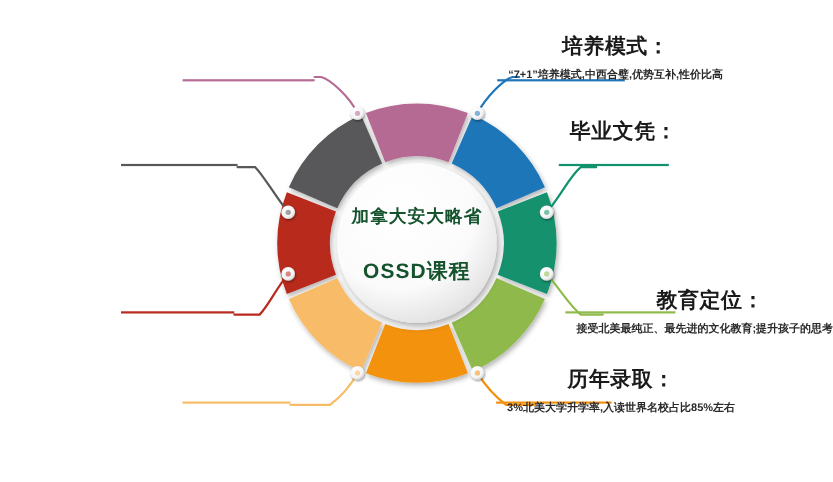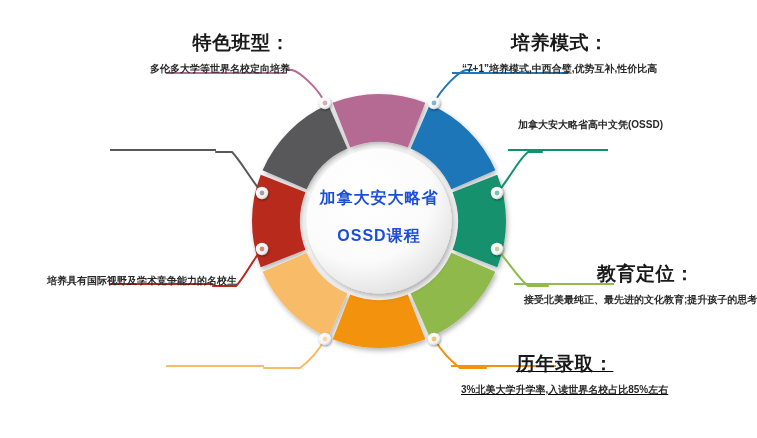--- a/index.html
+++ b/index.html
@@ -20,24 +20,24 @@
     font-size:10px;font-weight:bold;color:#2a2a2a;white-space:nowrap;
     line-height:1.2;margin-top:9px;
   }
   .lbl.r .title,.lbl.r .desc{text-align:center;}
   .lbl.l{text-align:right;}
   .lbl.l .title,.lbl.l .desc{text-align:right;}
 
   
   .hub{
     position:absolute;width:180px;text-align:center;
-    color:#1d4ed8;font-weight:bold;
+    color:#14532d;font-weight:bold;
   }
   .hub .l1{font-size:16px;letter-spacing:1px;line-height:1;}
-  .hub .l2{font-size:16px;letter-spacing:1px;line-height:1;margin-top:22px;}
+  .hub .l2{font-size:19px;letter-spacing:1px;line-height:1;margin-top:32px;}
 </style>
 </head>
 <body>
 
 <div id="stage">
 
   <svg id="wheel" viewBox="0 0 757 438">
     <defs>
       <radialGradient id="hubGrad" cx="38%" cy="30%" r="78%">
         <stop offset="0%" stop-color="#ffffff"></stop>
@@ -125,43 +125,38 @@
           <circle cx="434" cy="339" r="2.4" fill="#f2920f" opacity="0.55"></circle>
         </g>
       </g>
   </svg>
 
   <div class="hub" style="left:289px;top:190px;">
     <div class="l1">加拿大安大略省</div>
     <div class="l2">OSSD课程</div>
   </div>
 
-  <div class="lbl l" style="left:0px;top:33px;width:290px;">
-    <div class="title">特色班型：</div>
-    <div class="desc">多伦多大学等世界名校定向培养</div>
-  </div>
 
 
   <div class="lbl l" style="left:0px;top:266px;width:237px;">
-    <div class="desc">培养具有国际视野及学术竞争能力的名校生</div>
   </div>
 
 
   <div class="lbl r" style="left:462px;top:33px;">
     <div class="title">培养模式：</div>
     <div class="desc">“7+1”培养模式,中西合璧,优势互补,性价比高</div>
   </div>
 
   <div class="lbl r" style="left:518px;top:110px;">
-    <div class="desc">加拿大安大略省高中文凭(OSSD)</div>
+    <div class="title">毕业文凭：</div>
   </div>
 
   <div class="lbl r" style="left:524px;top:264px;">
     <div class="title">教育定位：</div>
     <div class="desc">接受北美最纯正、最先进的文化教育;提升孩子的思考力</div>
   </div>
 
-  <div class="lbl r" style="left:461px;top:354px;text-decoration:underline;">
+  <div class="lbl r" style="left:461px;top:336px;">
     <div class="title">历年录取：</div>
     <div class="desc">3%北美大学升学率,入读世界名校占比85%左右</div>
   </div>
 
 </div>
 
 </body></html>

